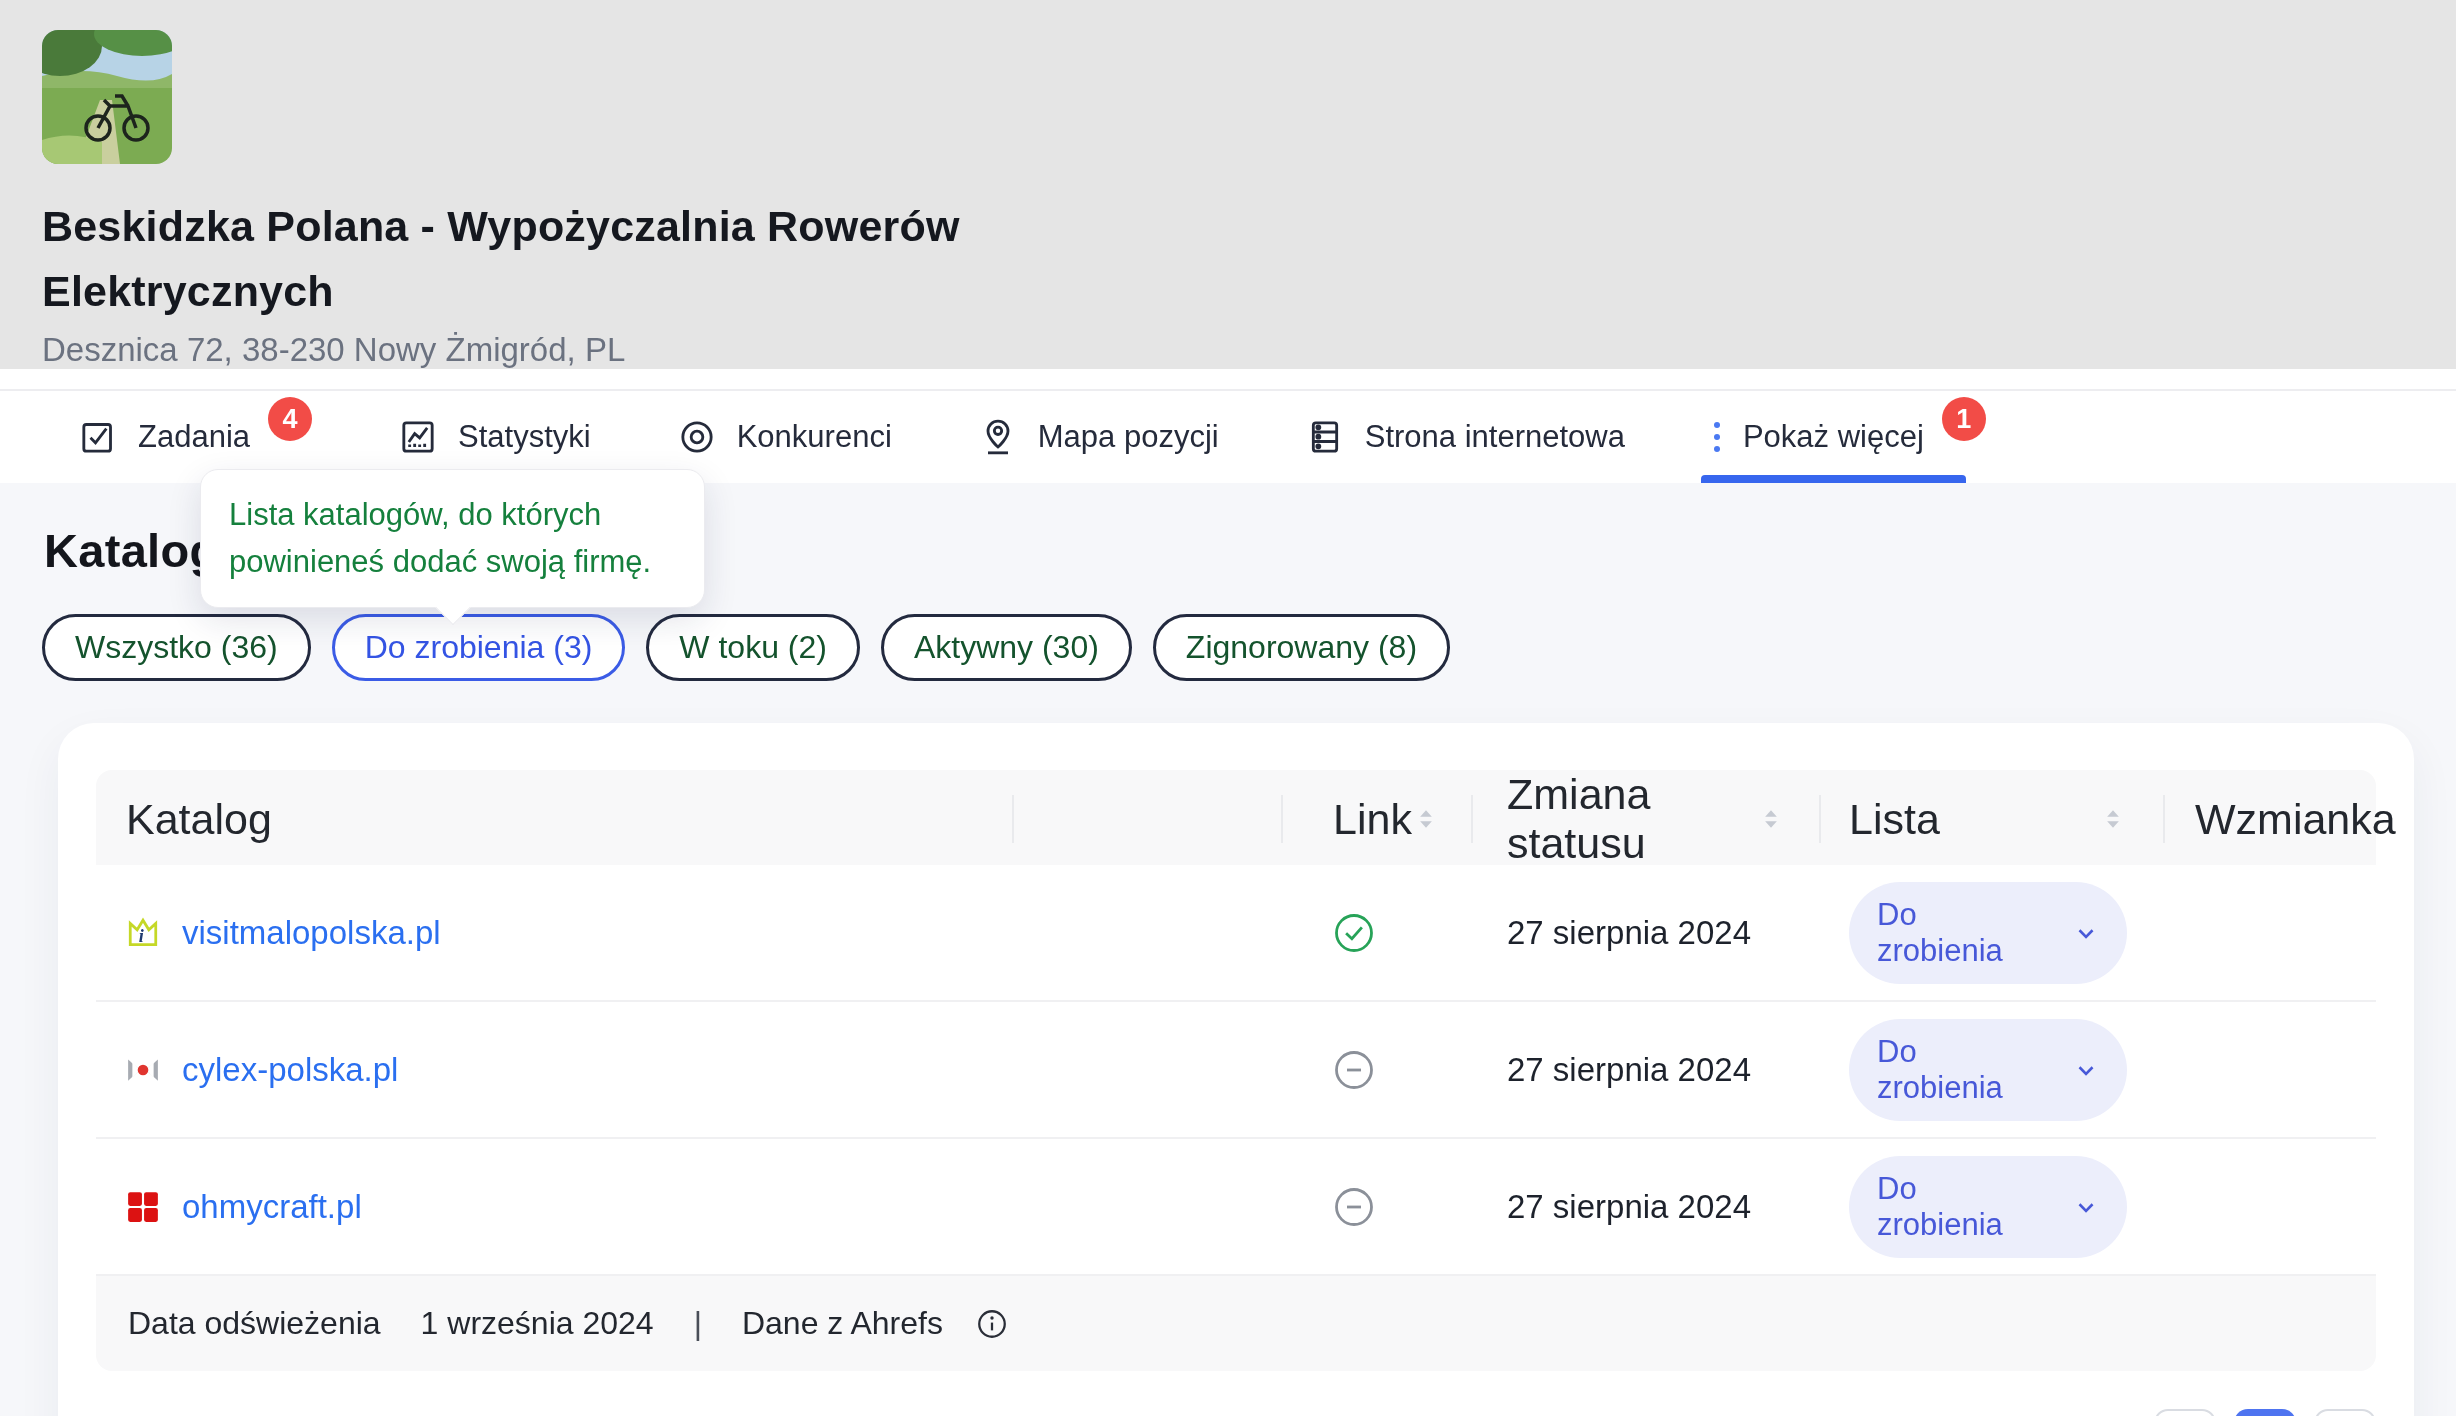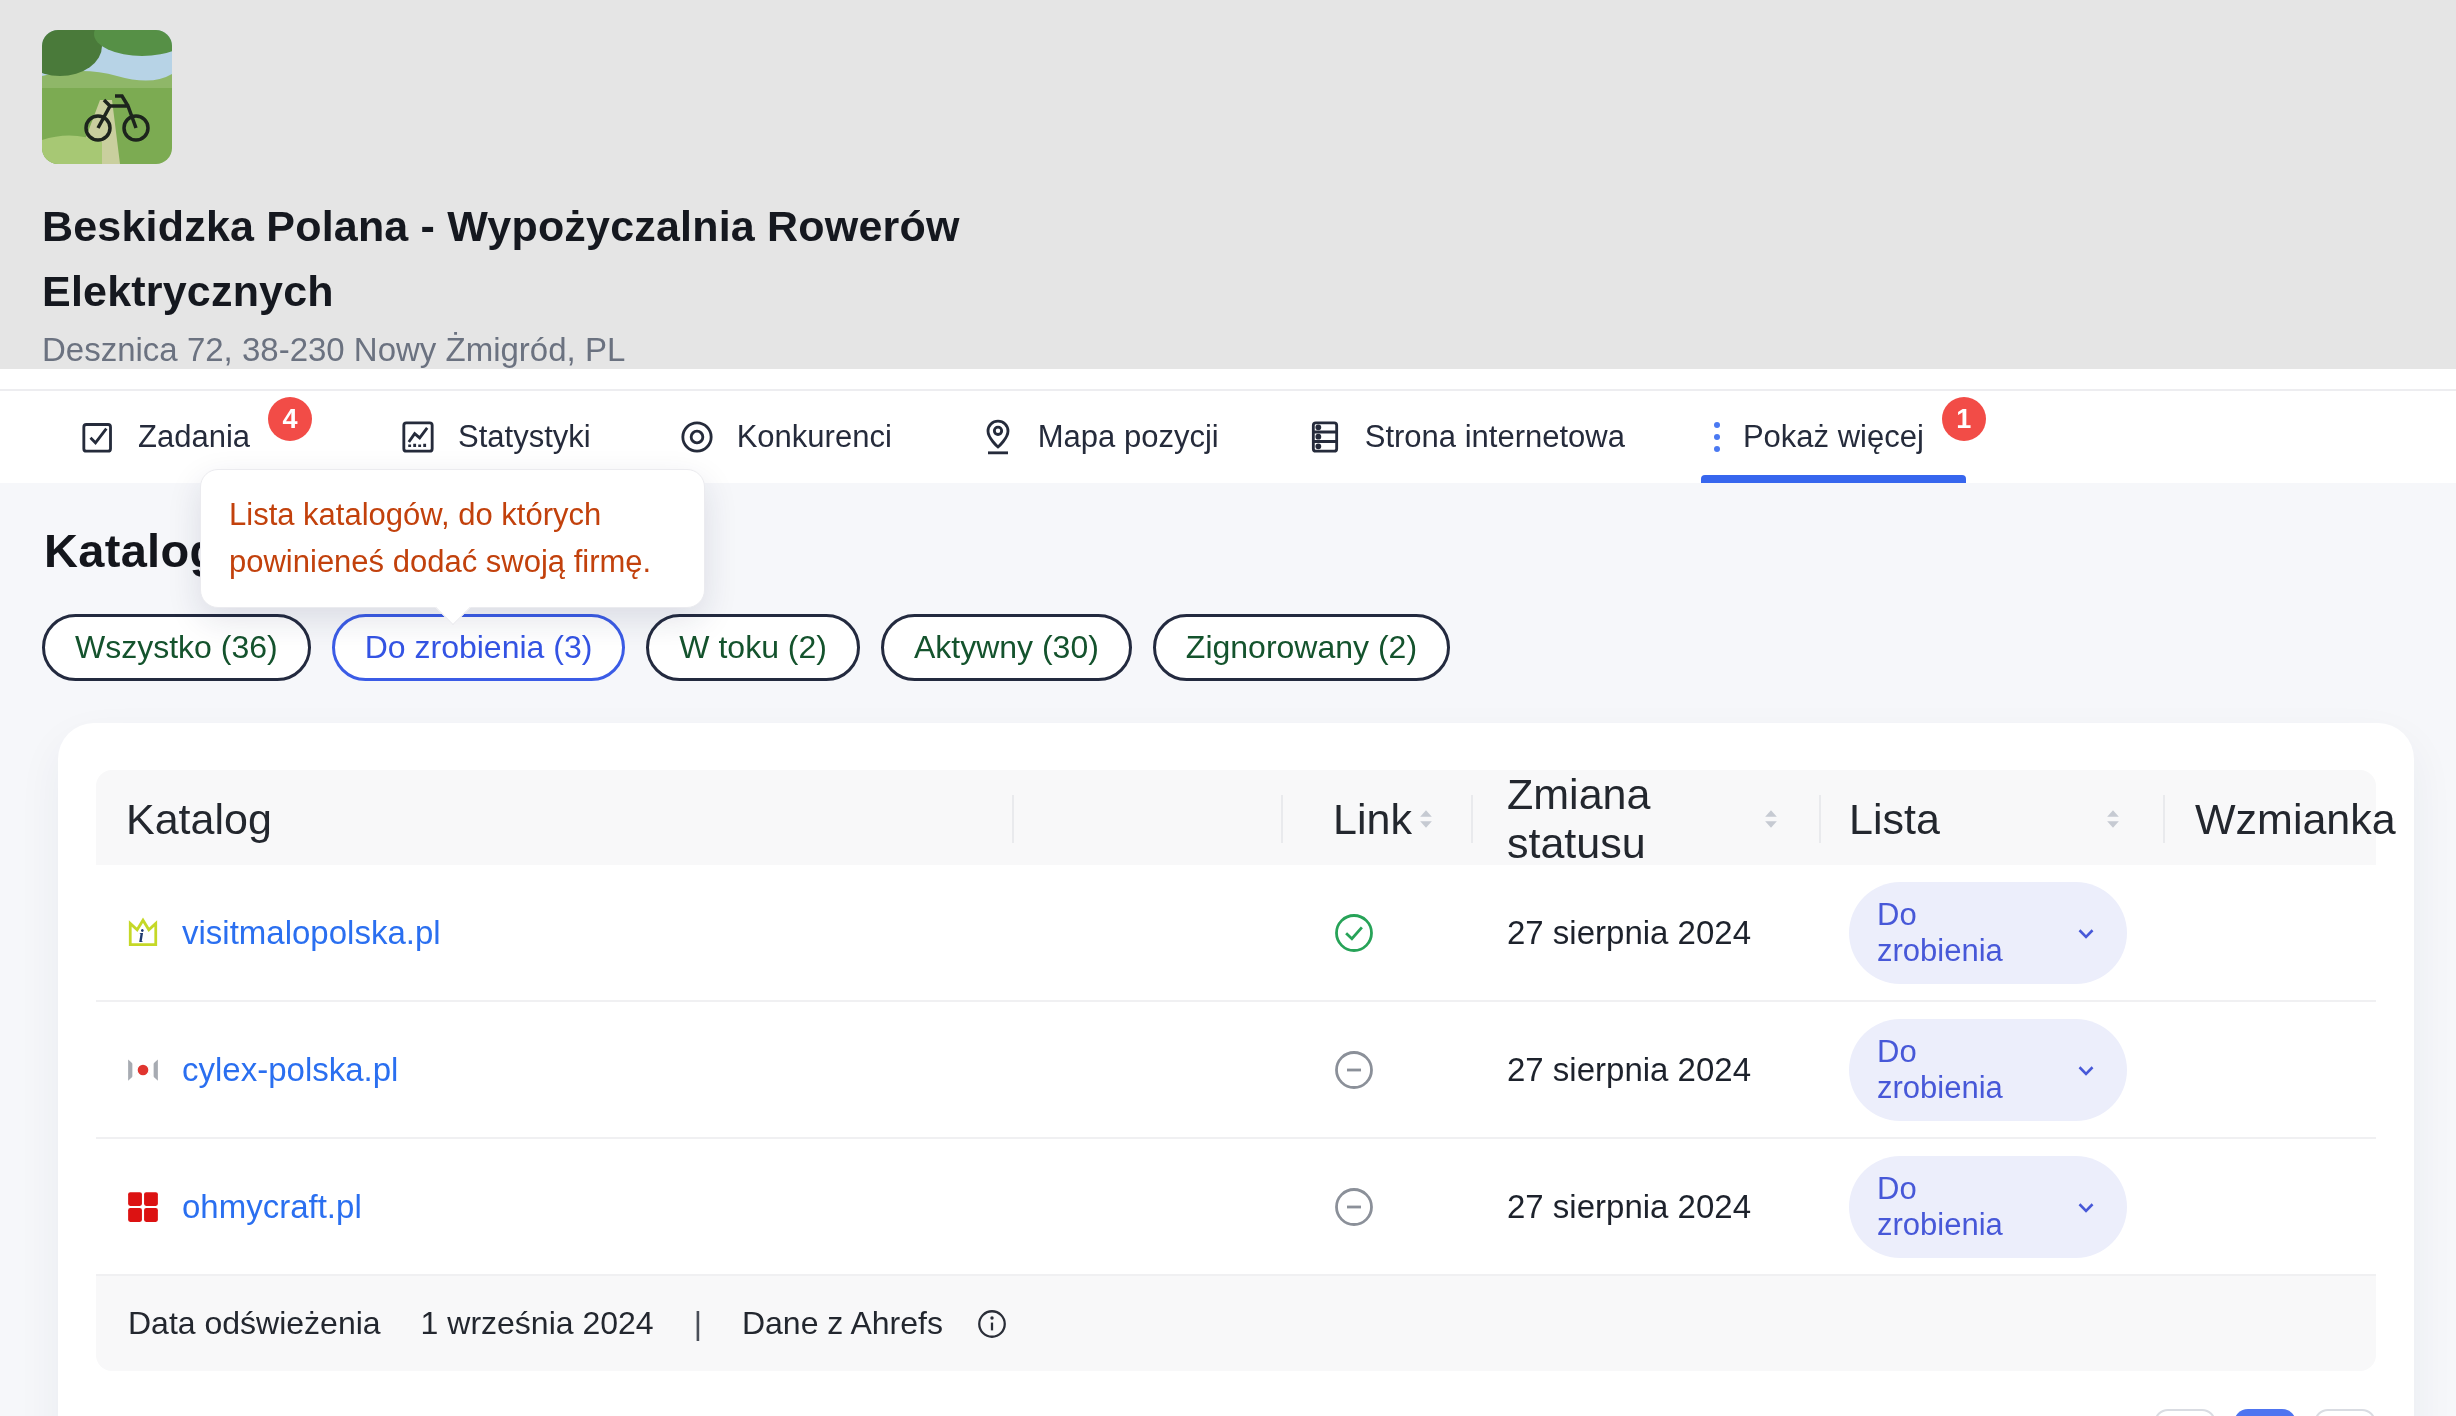--- a/index.html
+++ b/index.html
@@ -24,21 +24,21 @@
   .tab.active::after { content:""; position:absolute; left:-10px; right:20px; bottom:0; height:8px;
                        background:#3766ee; border-radius:4px 4px 0 0; }
 
   
   .content { background:#f6f7fa; min-height:1088px; padding:26px 42px 0 42px; position:relative; }
   .page-title { font-size:47px; font-weight:800; color:#14161c; letter-spacing:.3px; padding:14px 0 0 2px; }
 
   .tooltip { position:absolute; left:200px; top:-14px; width:505px; background:#fff;
              border:1px solid #ebebef; border-radius:18px; padding:22px 28px;
              box-shadow:0 12px 34px rgba(25,35,70,.12); font-size:31px; line-height:1.5;
-             color:#c2410c; z-index:20; }
+             color:#15803d; z-index:20; }
   .tooltip::after { content:""; position:absolute; left:50%; bottom:-13px; width:24px; height:24px;
                     background:#fff; transform:translateX(-50%) rotate(45deg);
                     border-right:1px solid #ebebef; border-bottom:1px solid #ebebef; }
 
   .filters { display:flex; gap:21px; margin:36px 0 42px 0; }
   .pill { background:#fff; border:3px solid #232a3f; border-radius:999px; padding:12px 30px;
           font-size:32px; color:#14532d; white-space:nowrap; cursor:pointer; }
   .pill.active { border-color:#3b5ce6; color:#3454e4; }
 
   
@@ -158,21 +158,21 @@
     <span>Lista katalogów, do których powinieneś dodać swoją firmę.</span>
   </div>
 
   <div class="page-title">Katalogi</div>
 
   <div class="filters">
     <div class="pill">Wszystko (36)</div>
     <div class="pill active">Do zrobienia (3)</div>
     <div class="pill">W toku (2)</div>
     <div class="pill">Aktywny (30)</div>
-    <div class="pill">Zignorowany (2)</div>
+    <div class="pill">Zignorowany (8)</div>
   </div>
 
   <div class="card">
 
     <div class="tr thead">
       <div class="cell c-name">Katalog</div>
       <div class="cell"></div>
       <div class="cell c-link">
         <span>Link</span>
         <svg class="sort" width="28" height="28" viewBox="0 0 24 24">

